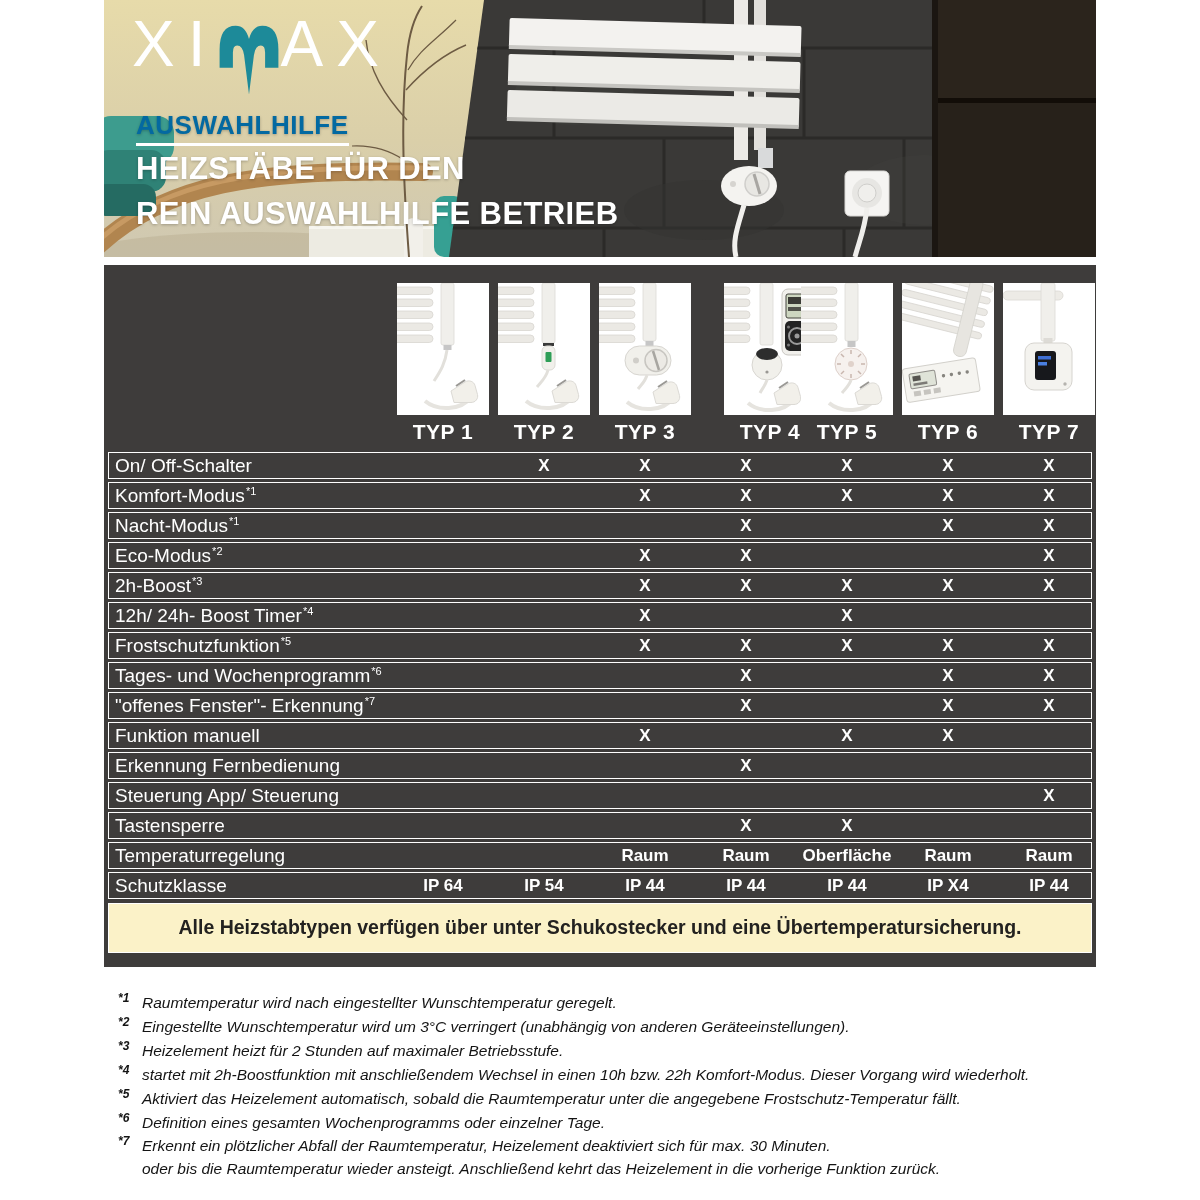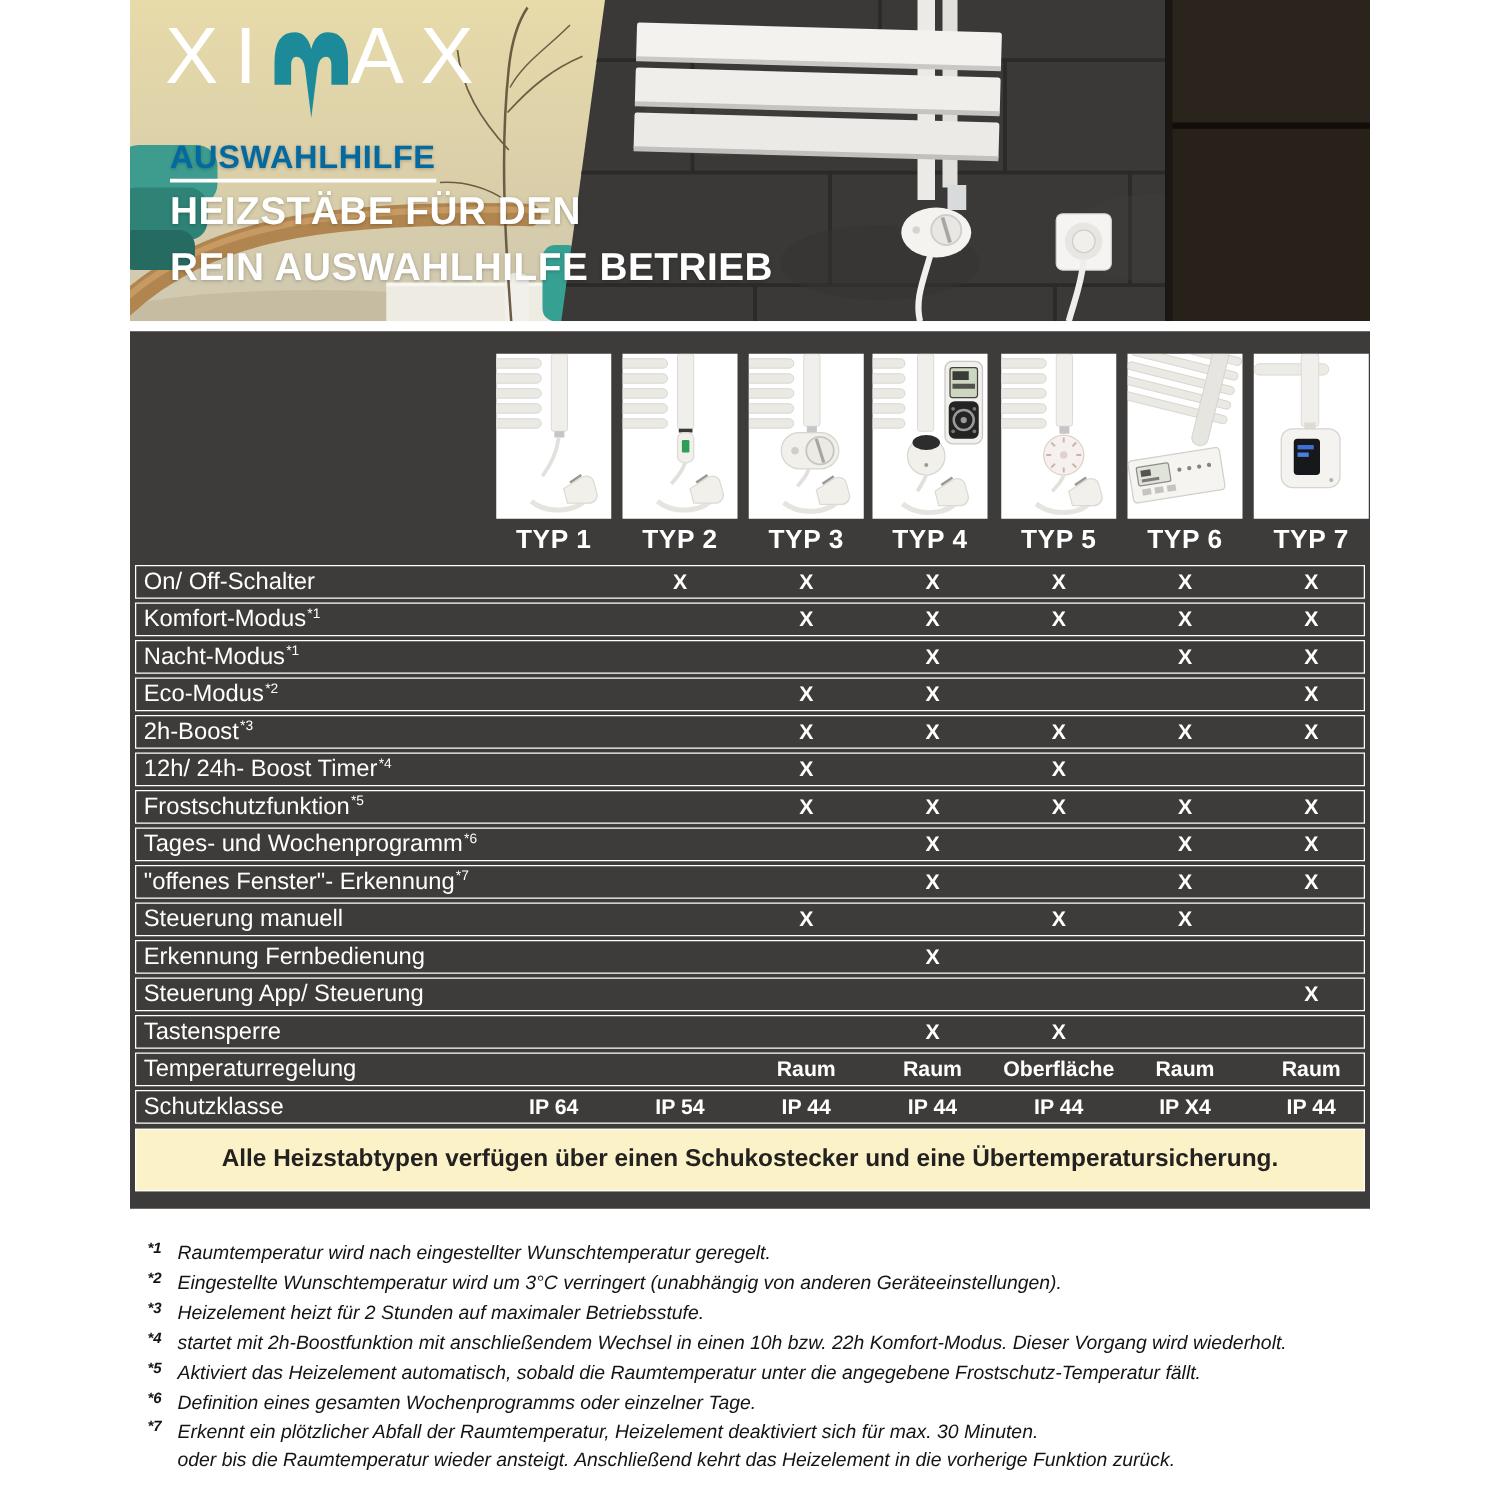--- a/index.html
+++ b/index.html
@@ -27,21 +27,21 @@
 
   
   .tablewrap{position:absolute;left:104px;top:265px;width:992px;height:702px;
              background:var(--table-bg);}
   .figs{position:absolute;top:18px;left:0;height:166px;width:100%;}
   .fig{position:absolute;top:0;width:100px;}
   .fig .imgbox{width:92px;height:132px;margin:0 auto;background:#fff;overflow:hidden;}
   .fig .imgbox svg{display:block;}
   .fig .typlabel{margin-top:5px;text-align:center;color:#fff;font-weight:700;
                  font-size:21px;letter-spacing:.5px;}
-  .f0{left:289px}.f1{left:390px}.f2{left:491px}.f3{left:590px}
+  .f0{left:289px}.f1{left:390px}.f2{left:491px}.f3{left:616px}
   .f4{left:693px}.f5{left:794px}.f6{left:895px}
 
   .rows{position:absolute;top:187px;left:0;right:0;border-radius:19px;}
   .frow{position:relative;height:27px;box-sizing:border-box;border:1px solid #fff;
         margin:0 4px 3px 4px;background:var(--table-bg);}
   .flabel{position:absolute;left:6px;top:0;line-height:25px;color:#fff;font-size:19px;
           white-space:nowrap;}
   .fsup{font-size:11px;line-height:0;margin-left:1px;}
   .fcell{position:absolute;top:0;width:100px;line-height:25px;text-align:center;
          color:#fff;font-weight:700;font-size:17px;}
@@ -409,21 +409,21 @@
           <div class="fcell" style="left: 789px;">X</div>
           <div class="fcell" style="left: 890px;">X</div>
         </div>
         <div class="frow">
           <div class="flabel">"offenes Fenster"- Erkennung<sup class="fsup">*7</sup></div>
           <div class="fcell" style="left: 587px;">X</div>
           <div class="fcell" style="left: 789px;">X</div>
           <div class="fcell" style="left: 890px;">X</div>
         </div>
         <div class="frow">
-          <div class="flabel">Steuerung manuell</div>
+          <div class="flabel">Funktion manuell</div>
           <div class="fcell" style="left: 486px;">X</div>
           <div class="fcell" style="left: 688px;">X</div>
           <div class="fcell" style="left: 789px;">X</div>
         </div>
         <div class="frow">
           <div class="flabel">Erkennung Fernbedienung</div>
           <div class="fcell" style="left: 587px;">X</div>
         </div>
         <div class="frow">
           <div class="flabel">Steuerung App/ Steuerung</div>
@@ -447,21 +447,21 @@
           <div class="fcell" style="left: 284px;">IP 64</div>
           <div class="fcell" style="left: 385px;">IP 54</div>
           <div class="fcell" style="left: 486px;">IP 44</div>
           <div class="fcell" style="left: 587px;">IP 44</div>
           <div class="fcell" style="left: 688px;">IP 44</div>
           <div class="fcell" style="left: 789px;">IP X4</div>
           <div class="fcell" style="left: 890px;">IP 44</div>
         </div>
       </div>
 
-    <div class="note">Alle Heizstabtypen verfügen über einen Schukostecker und eine Übertemperatursicherung.</div>
+    <div class="note">Alle Heizstabtypen verfügen über unter Schukostecker und eine Übertemperatursicherung.</div>
   </div>
 
   <ul class="footnotes">
       <li class="fn"><span class="mk">*1</span><span>Raumtemperatur wird nach eingestellter Wunschtemperatur geregelt.</span></li>
       <li class="fn"><span class="mk">*2</span><span>Eingestellte Wunschtemperatur wird um 3°C verringert (unabhängig von anderen Geräteeinstellungen).</span></li>
       <li class="fn"><span class="mk">*3</span><span>Heizelement heizt für 2 Stunden auf maximaler Betriebsstufe.</span></li>
       <li class="fn"><span class="mk">*4</span><span>startet mit 2h-Boostfunktion mit anschließendem Wechsel in einen 10h bzw. 22h Komfort-Modus. Dieser Vorgang wird wiederholt.</span></li>
       <li class="fn"><span class="mk">*5</span><span>Aktiviert das Heizelement automatisch, sobald die Raumtemperatur unter die angegebene Frostschutz-Temperatur fällt.</span></li>
       <li class="fn"><span class="mk">*6</span><span>Definition eines gesamten Wochenprogramms oder einzelner Tage.</span></li>
       <li class="fn"><span class="mk">*7</span><span>Erkennt ein plötzlicher Abfall der Raumtemperatur, Heizelement deaktiviert sich für max. 30 Minuten.</span><div class="cont">oder bis die Raumtemperatur wieder ansteigt. Anschließend kehrt das Heizelement in die vorherige Funktion zurück.</div></li>

